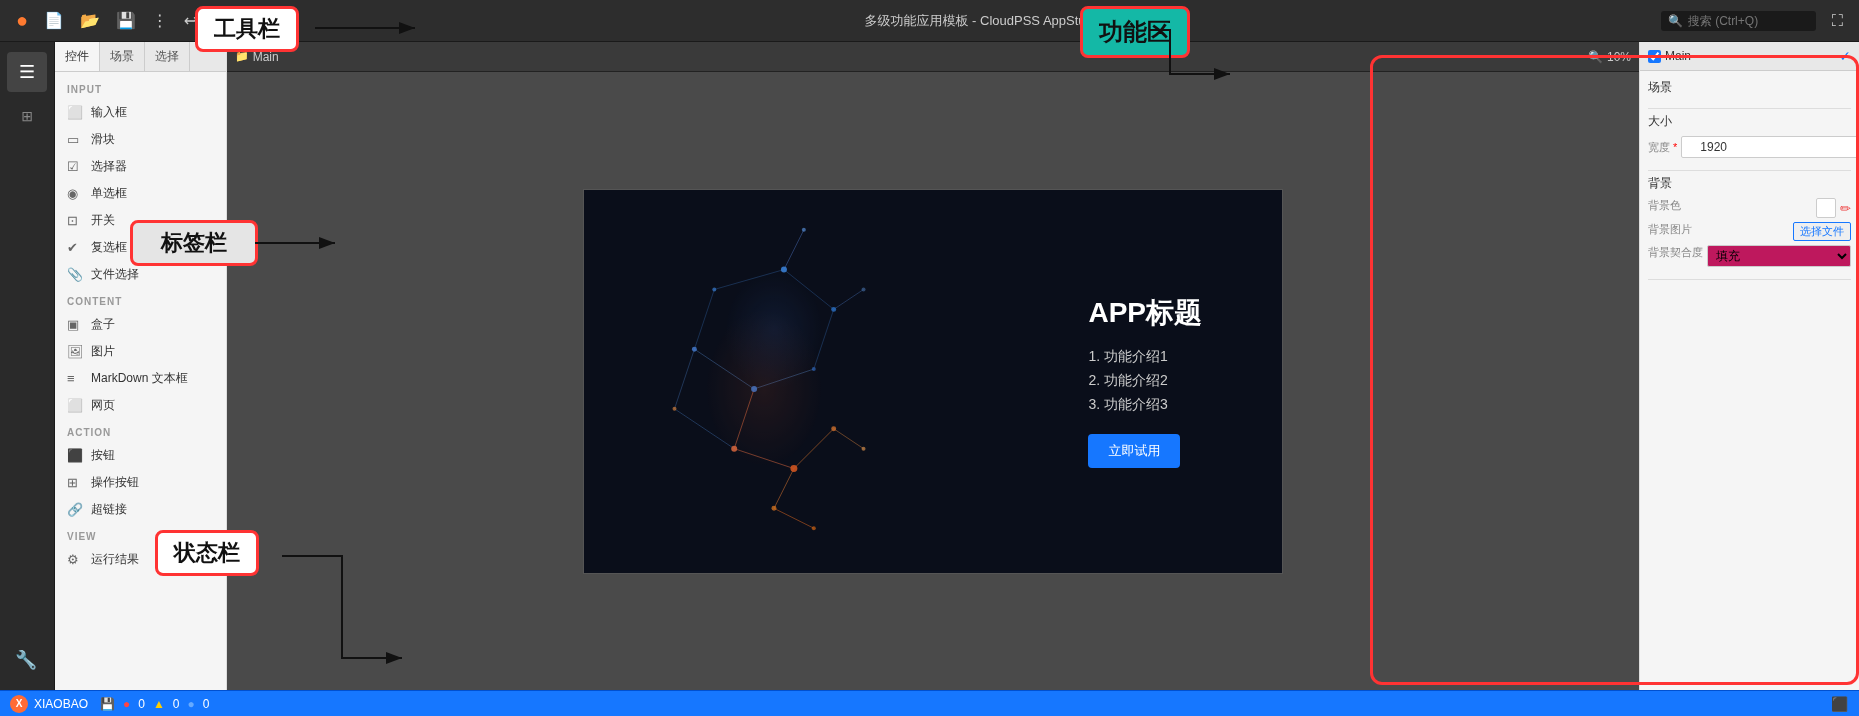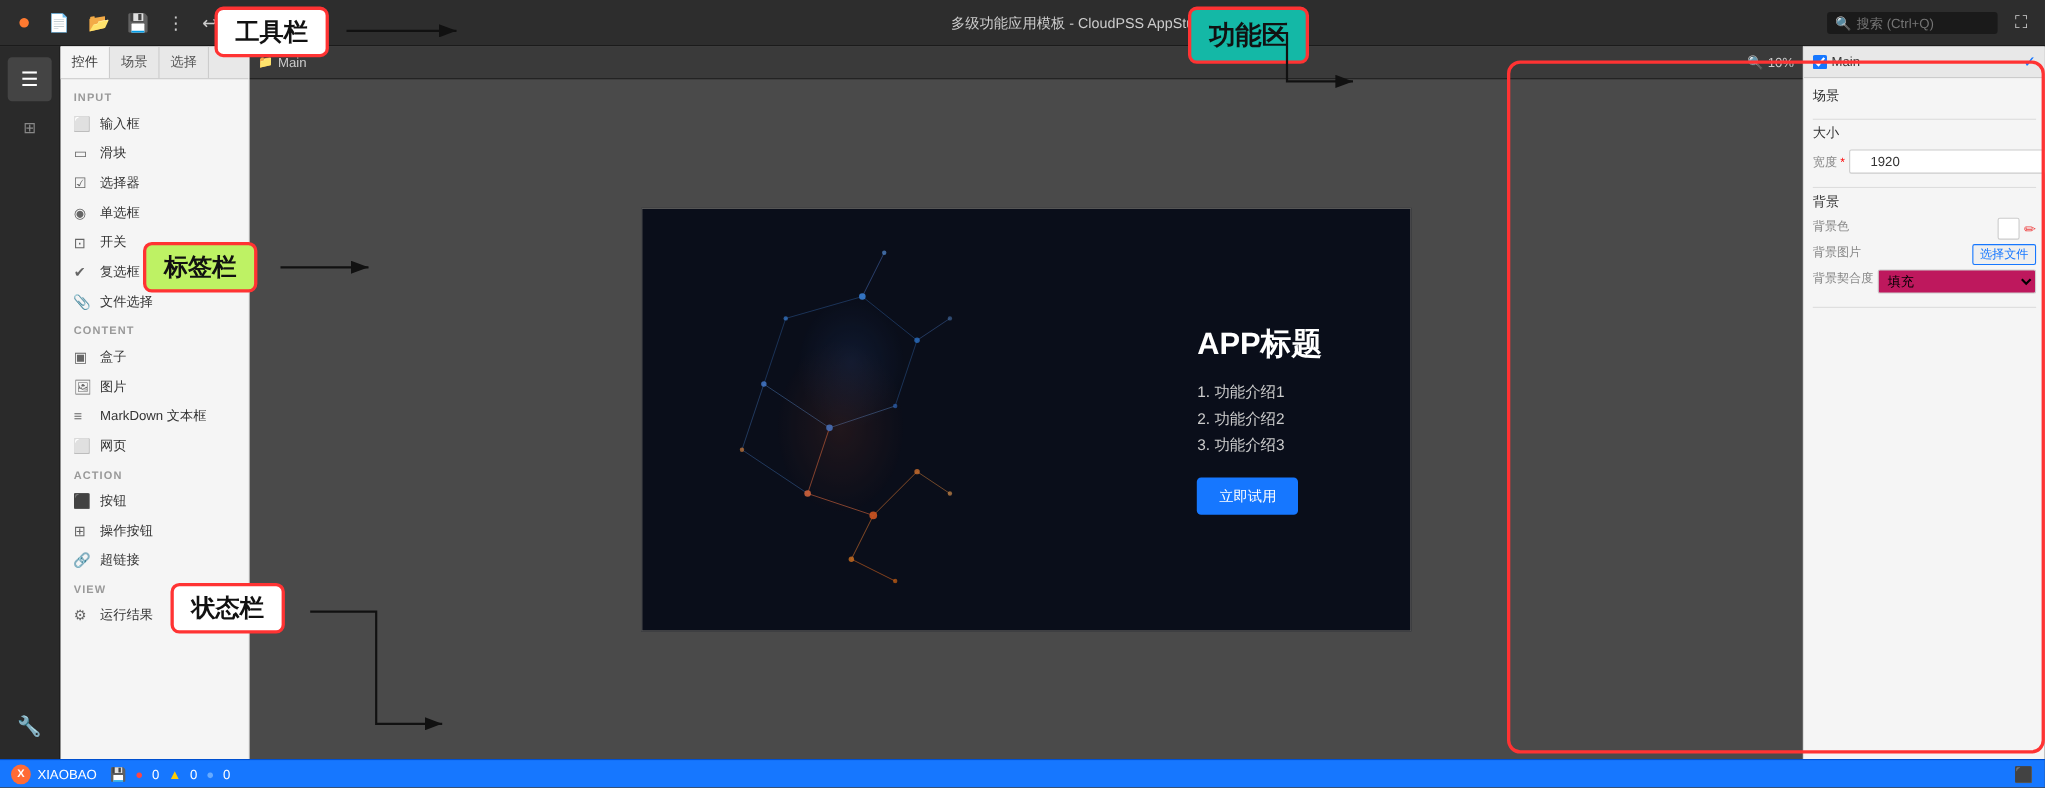--- a/index.html
+++ b/index.html
@@ -363,21 +363,21 @@
 
     <svg style="position:absolute; top:20px; left:315px; overflow:visible;" width="120" height="30">
       <defs>
           <marker id="arr1" markerWidth="8" markerHeight="6" refX="8" refY="3" orient="auto">
             <polygon points="0 0, 8 3, 0 6" fill="#111"></polygon>
           </marker>
         </defs>
       <line x1="0" y1="8" x2="100" y2="8" stroke="#111" stroke-width="2" marker-end="url(#arr1)"></line>
     </svg>
 
-    <div style="position:absolute; top:220px; left:130px; background:#bef264; border:3px solid #ff3333; border-radius:8px; padding:5px 16px; font-size:22px; font-weight:bold; color:#111;">标签栏</div>
+    <div style="position:absolute; top:220px; left:130px; background:#e5e5e5; border:3px solid #ff3333; border-radius:8px; padding:5px 28px; font-size:22px; font-weight:bold; color:#111;">标签栏</div>
 
     <svg style="position:absolute; top:237px; left:255px; overflow:visible;" width="100" height="20">
       <defs>
           <marker id="arr2" markerWidth="8" markerHeight="6" refX="8" refY="3" orient="auto">
             <polygon points="0 0, 8 3, 0 6" fill="#111"></polygon>
           </marker>
         </defs>
       <line x1="0" y1="6" x2="80" y2="6" stroke="#111" stroke-width="2" marker-end="url(#arr2)"></line>
     </svg>
 

